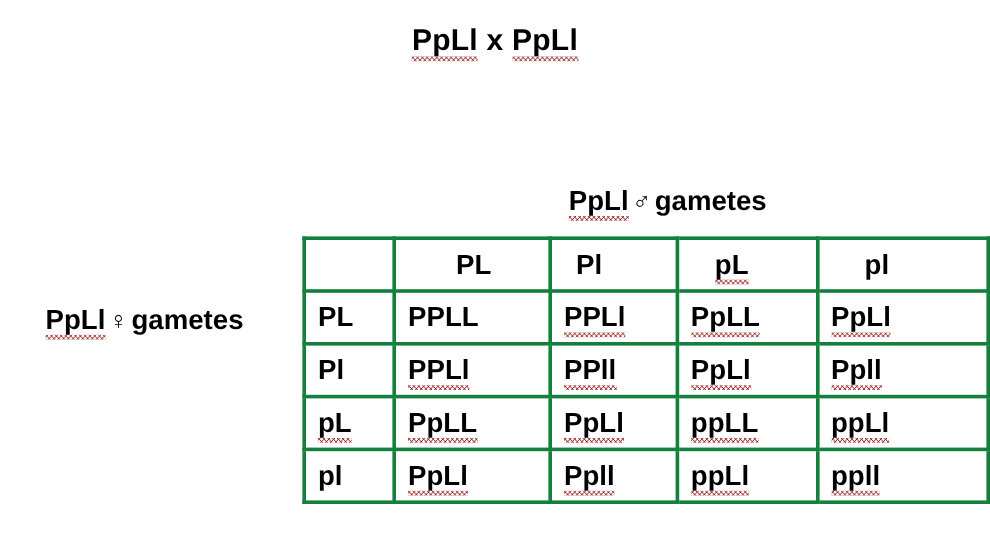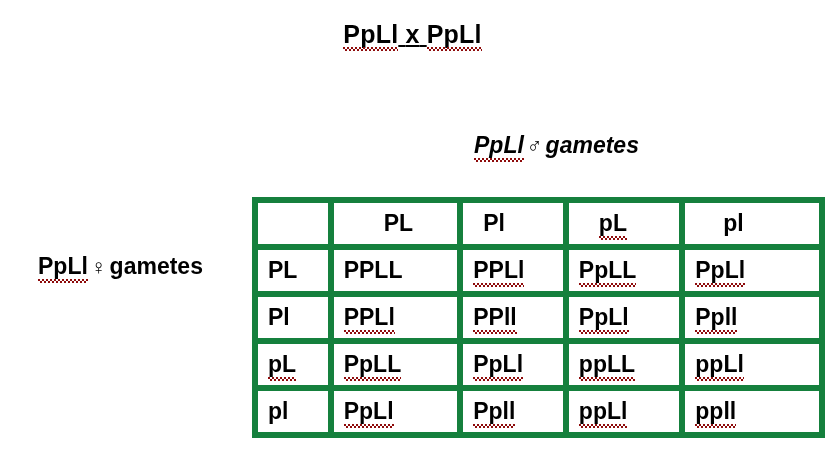--- a/index.html
+++ b/index.html
@@ -42,33 +42,31 @@
   
   #cross-title {
     position: absolute;
     left: 0;
     top: 20px;
     width: 825px;
     text-align: center;
     font-size: 25px;
     font-weight: bold;
     letter-spacing: 0.2px;
-    text-decoration: underline;
   }
   #cross-title .sp::after { bottom: -1px; }
 
   
   #male-label {
     position: absolute;
     left: 474px;
-    top: 132px;
+    top: 154px;
     font-size: 23px;
     font-weight: bold;
     white-space: nowrap;
-    font-style: italic;
   }
   #male-label .gsym {
     font-weight: normal;
     font-size: 21px;
     padding: 0 3px;
   }
 
   
   #female-label {
     position: absolute;
@@ -86,21 +84,21 @@
 
   
   #punnett-square {
     position: absolute;
     left: 252px;
     top: 197px;
     border-collapse: collapse;
     table-layout: fixed;
   }
   #punnett-square td {
-    border: 6px solid #15803d;
+    border: 3px solid #15803d;
     height: 41px;
     font-size: 23px;
     font-weight: bold;
     padding: 0 0 0 10px;
     vertical-align: middle;
     text-align: left;
     white-space: nowrap;
     overflow: hidden;
   }
   .col-corner { width: 82px; }

